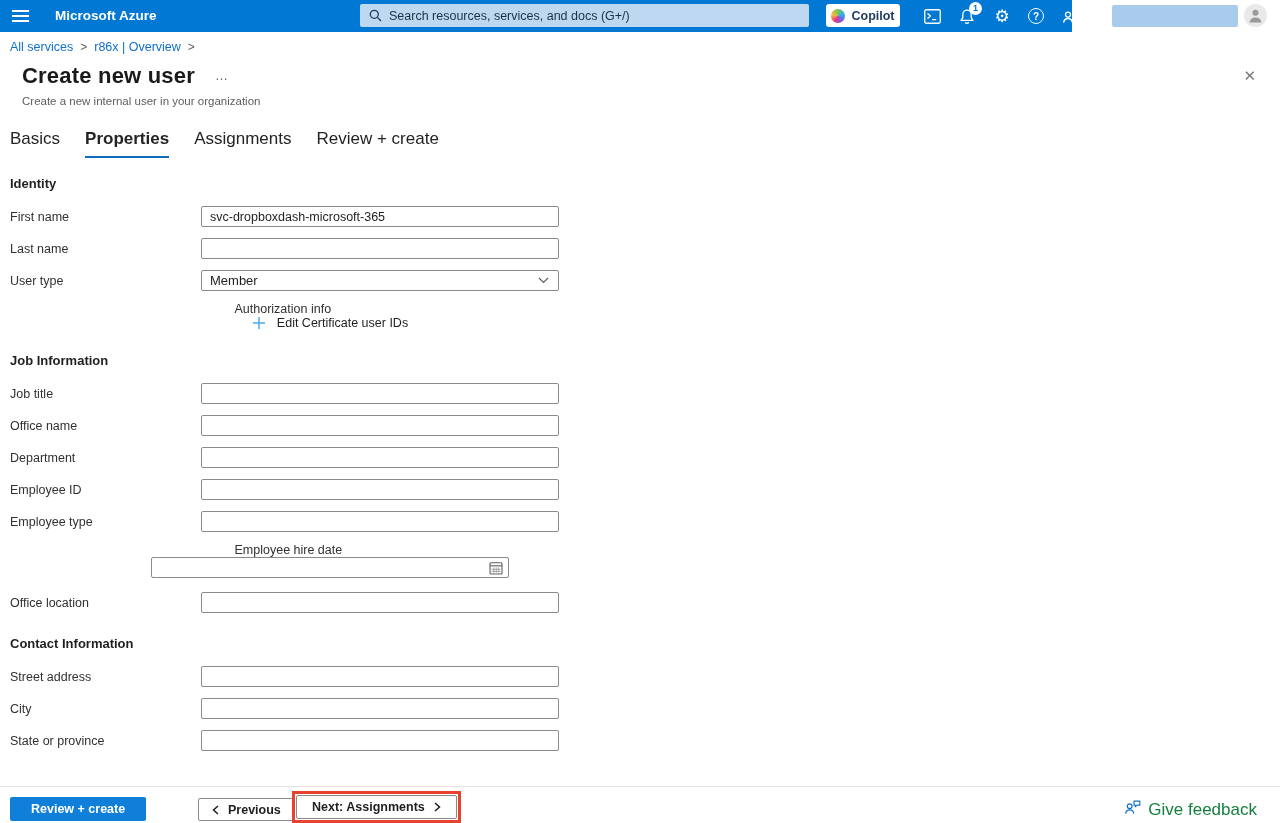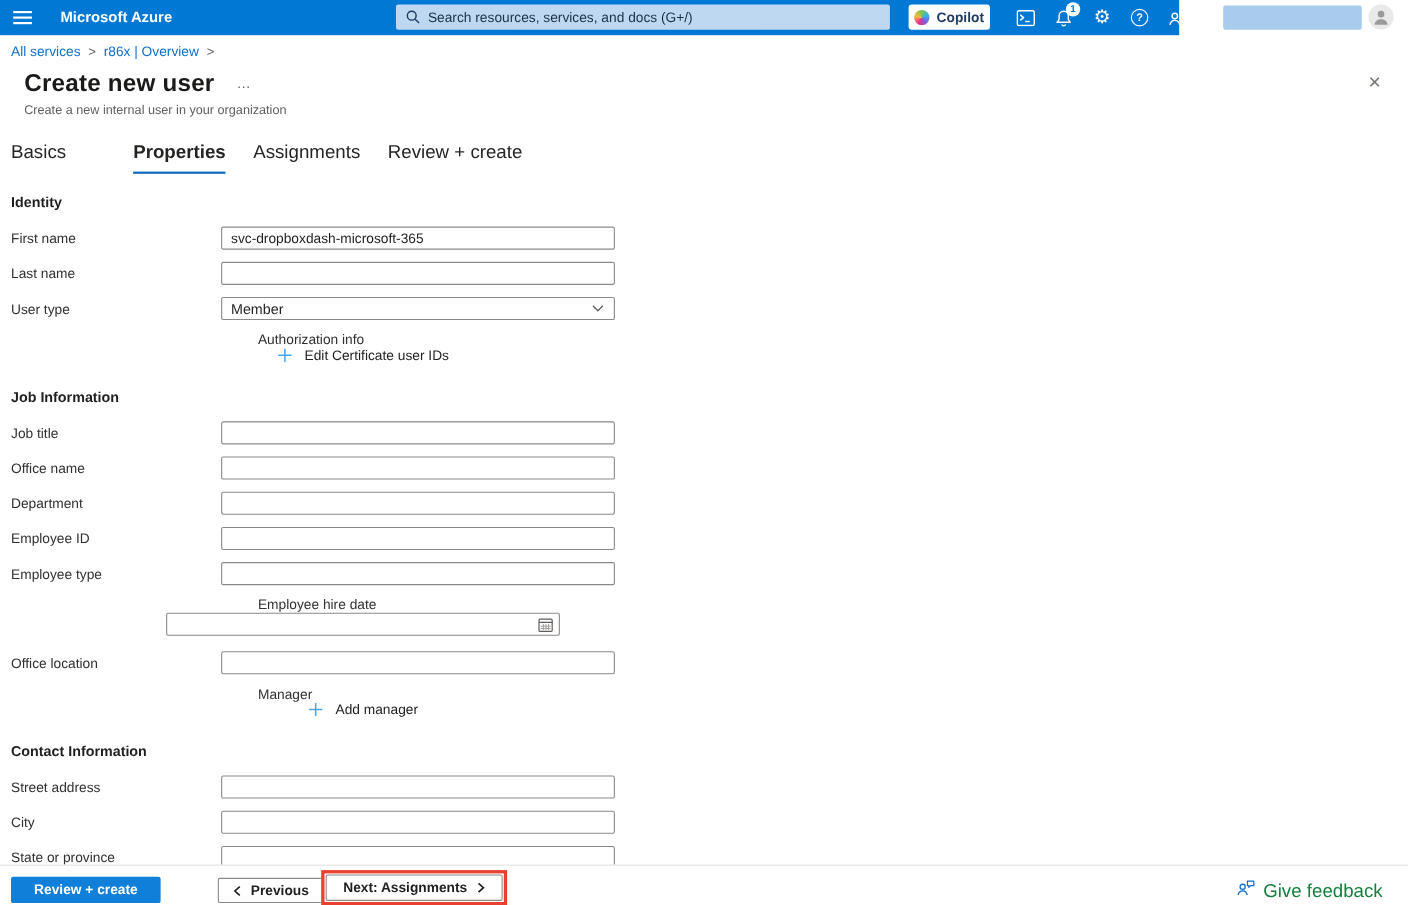--- a/index.html
+++ b/index.html
@@ -34,21 +34,21 @@
   
   .page-header { position:absolute; top:63px; left:10px;margin-left:12px; }
   .ptitle { display:inline; font-size:22px; font-weight:bold; color:#1b1a19; letter-spacing:0.2px; }
   .ellipsis { margin-left:20px; color:#605e5c; font-size:13px; letter-spacing:1px; cursor:pointer; vertical-align:3px; }
   .subtitle { margin-top:6px; font-size:11.5px; color:#605e5c; }
   .close-x { position:absolute; top:68px; right:24px; font-size:15px; color:#7a7874; cursor:pointer; line-height:1; }
 
   
   .tabs { position:absolute; top:129px; left:10px; display:flex; gap:25px; font-size:17px; }
   .tab { padding-bottom:7px; color:#252423; cursor:pointer; border-bottom:2px solid transparent; }
-  .tab.active { font-weight:bold; border-bottom-color:#0f6cbd;margin-left:36px; }
+  .tab.active { font-weight:bold; border-bottom-color:#0f6cbd; }
 
   
   .form { position:absolute; top:176px; left:10px; width:640px; }
   .section { margin-bottom:23px; }
   .sheading { font-size:13px; font-weight:bold; color:#201f1e; margin-bottom:15px; }
   .row { display:flex; align-items:center; margin-bottom:11px; min-height:21px; }
   .flabel { width:191px; flex-shrink:0; font-size:12.5px; color:#323130; }
   .finput { width:358px; height:21px; border:1px solid #8c8a88; border-radius:2px; padding:0 8px; font-size:12.5px; color:#201f1e; outline:none; background:#fff; font-family:"Liberation Sans",sans-serif; }
   .fselect { width:358px; height:21px; border:1px solid #8c8a88; border-radius:2px; display:flex; align-items:center; justify-content:space-between; padding:0 9px 0 8px; font-size:13px; cursor:pointer; background:#fff; }
   .fdate { width:358px; height:21px; border:1px solid #8c8a88; border-radius:2px; display:flex; align-items:center; padding:0 5px 0 8px; background:#fff; }
@@ -247,32 +247,20 @@
             </svg>
         </span>
       </div>
     </div>
 
     <div class="row">
       <label class="flabel">Office location</label>
       <input class="finput" type="text" value="" style="">
     </div>
 
-    <div class="row row-pad">
-      <label class="flabel">Manager</label>
-      <div class="flink">
-        <span style="display:flex">
-          <svg width="14" height="14" viewBox="0 0 14 14">
-              <line x1="7" y1="1" x2="7" y2="13" stroke="#40a6f0" stroke-width="1.4"></line>
-              <line x1="1" y1="7" x2="13" y2="7" stroke="#40a6f0" stroke-width="1.4"></line>
-            </svg>
-        </span>
-        <span>Add manager</span>
-      </div>
-    </div>
   </section>
 
   <section class="section">
     <div class="sheading">Contact Information</div>
 
     <div class="row">
       <label class="flabel">Street address</label>
       <input class="finput" type="text" value="" style="">
     </div>
 

